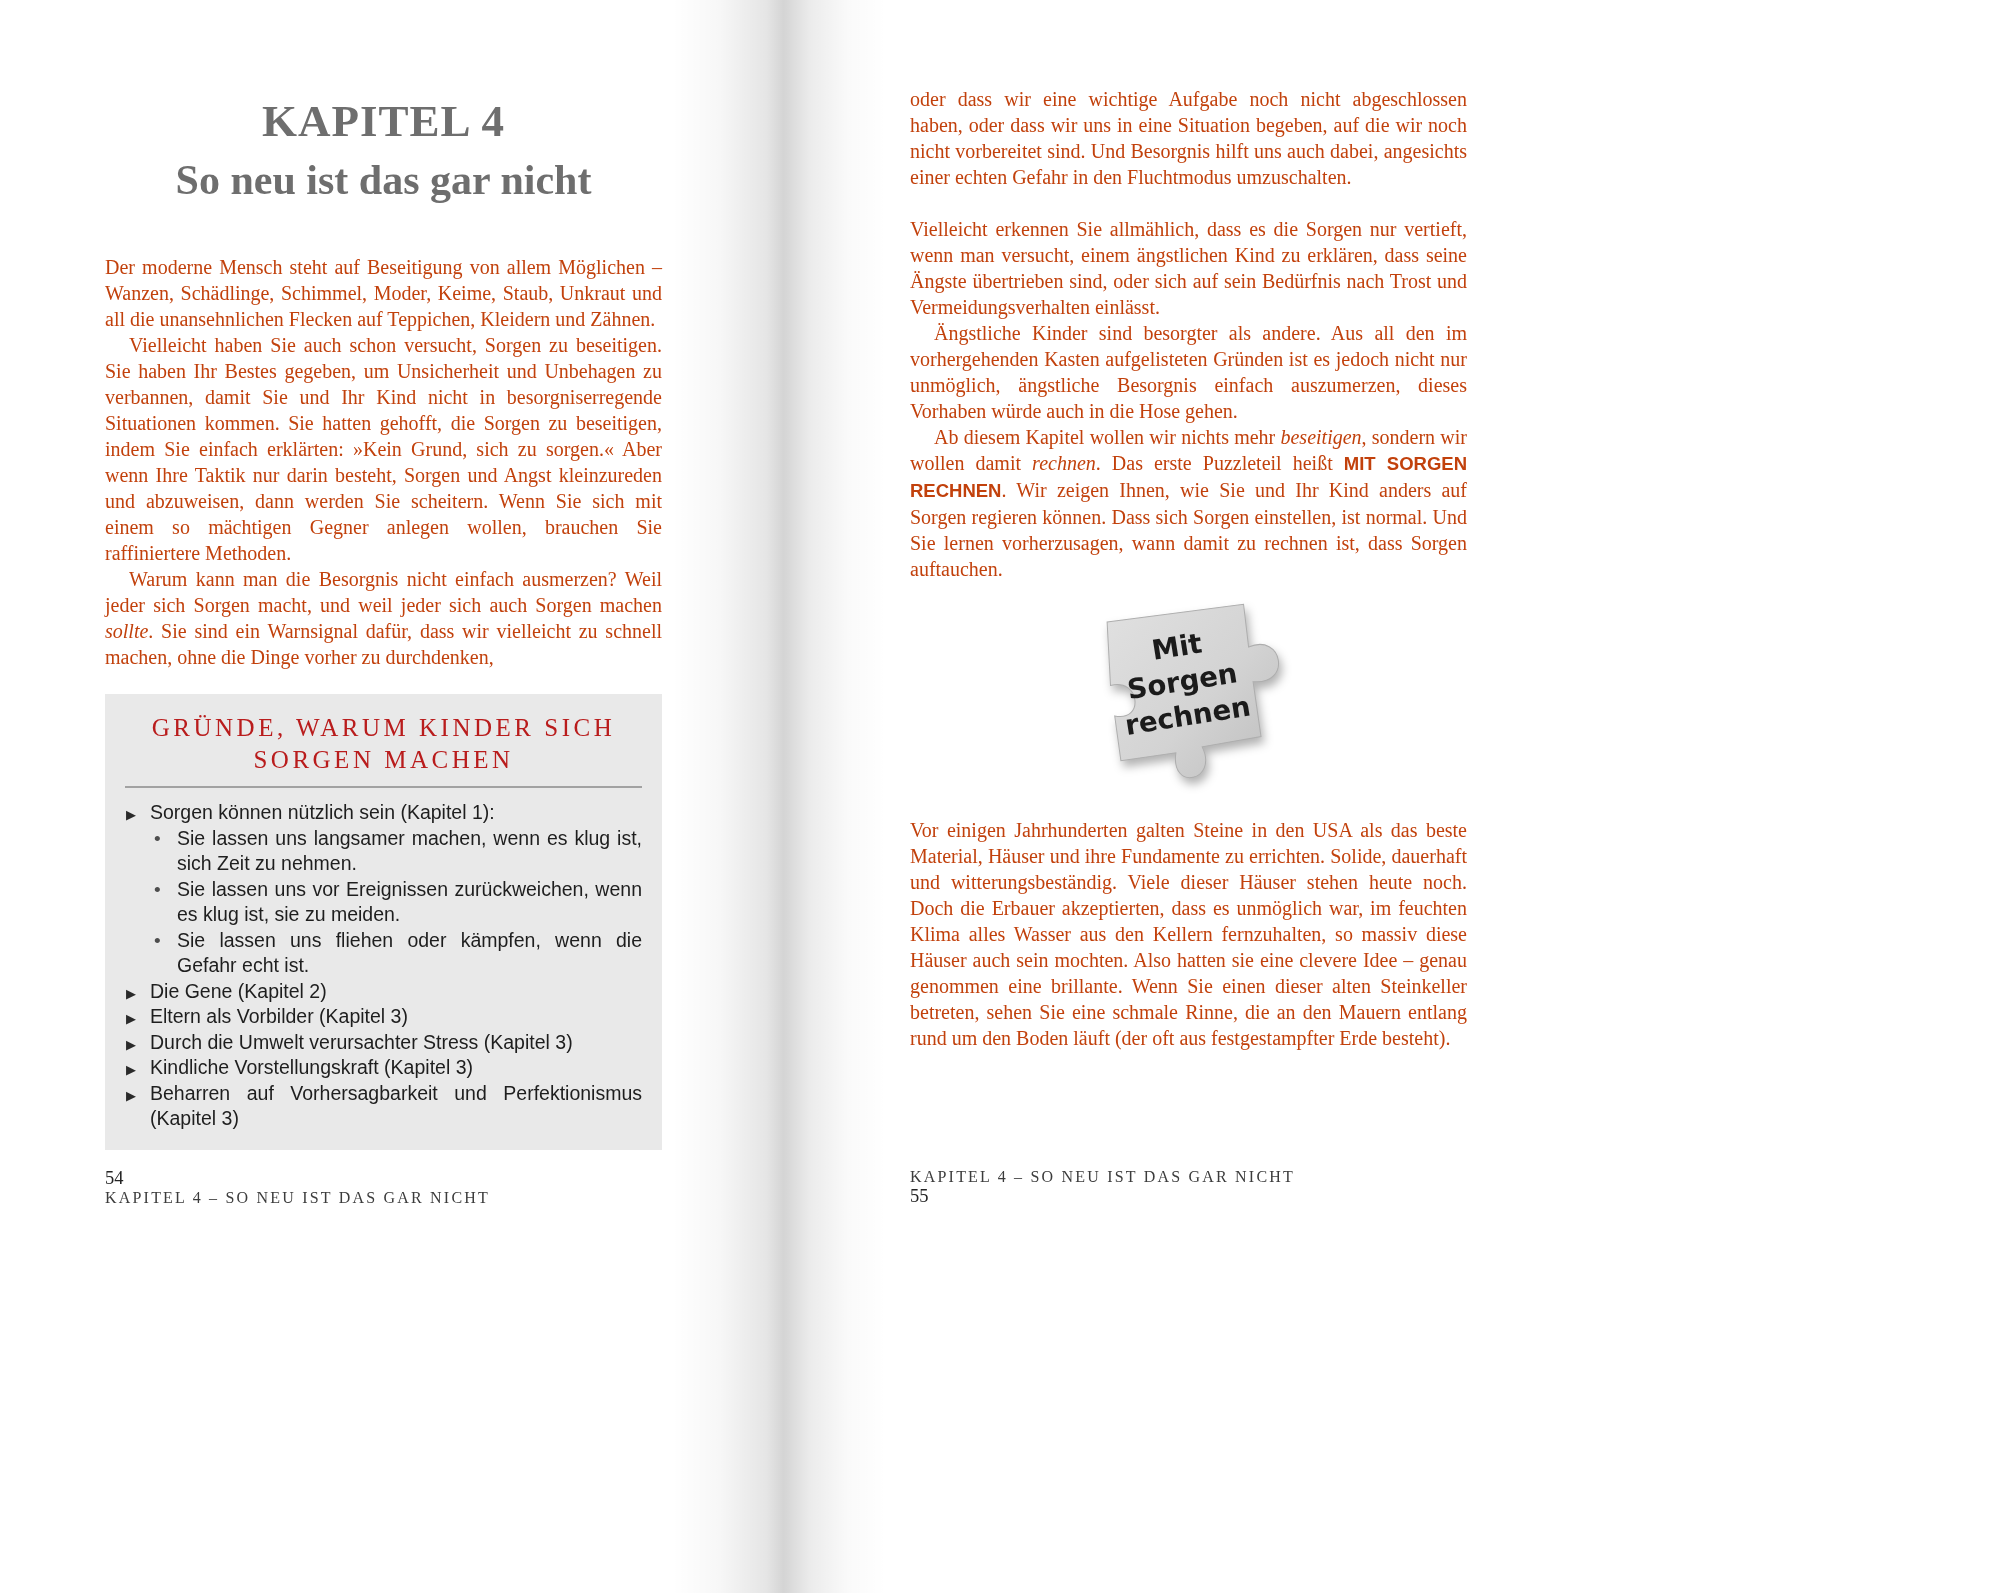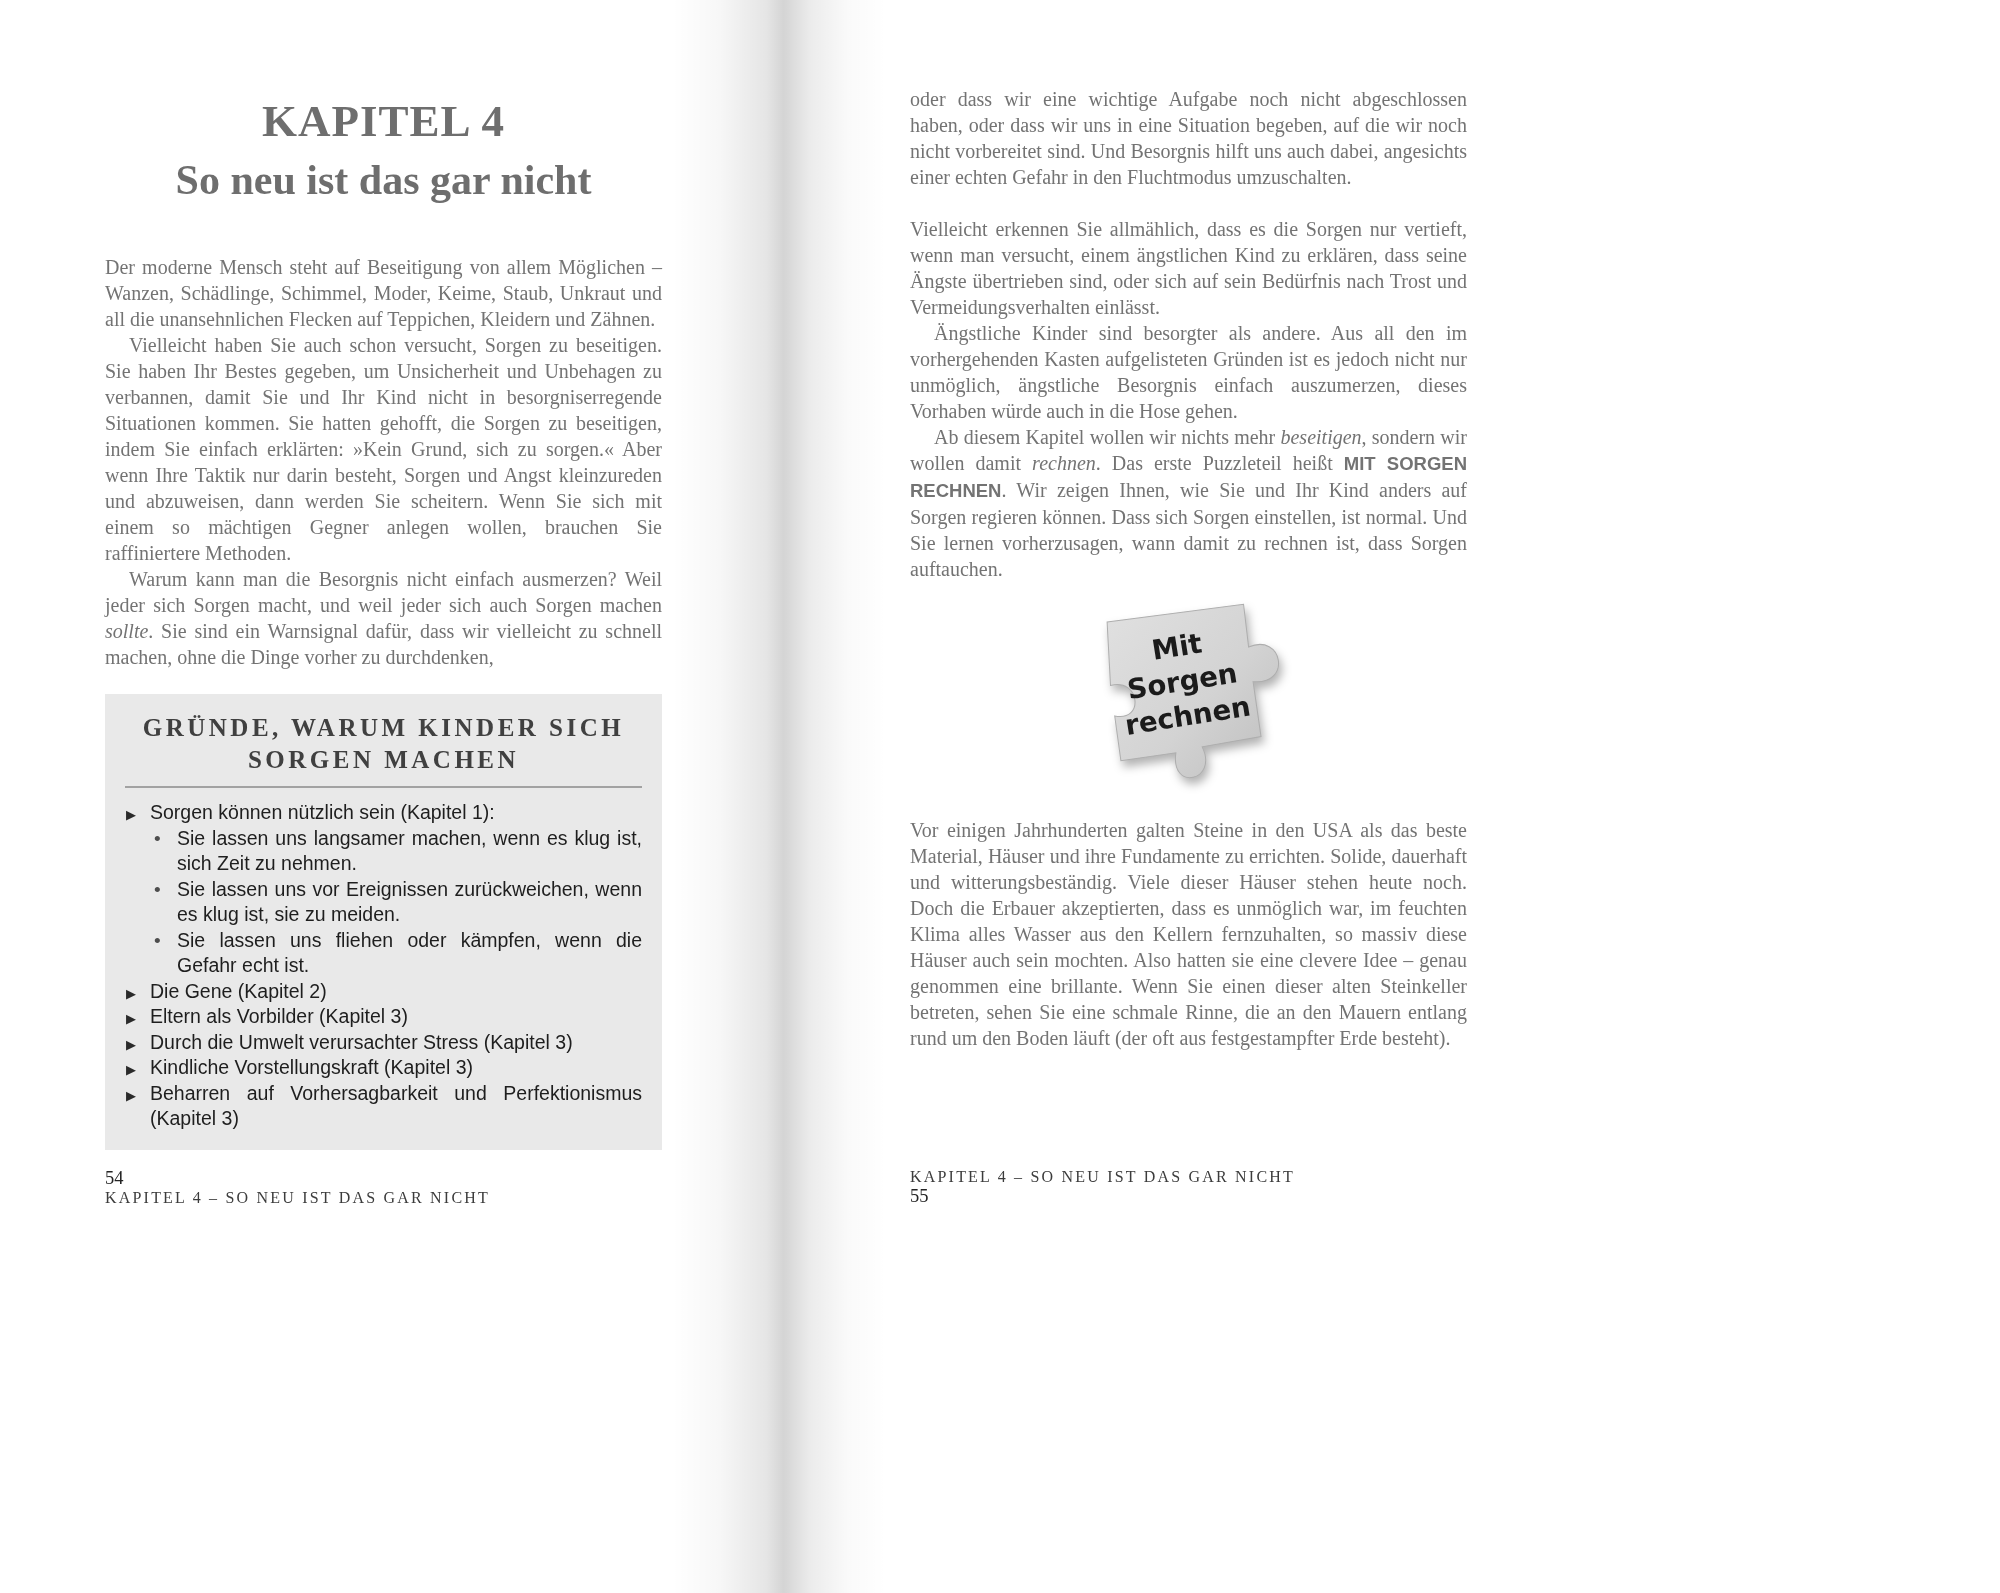--- a/index.html
+++ b/index.html
@@ -21,37 +21,37 @@
 
   .page { position:absolute; top:0; height:100%; width:557px; }
   .page-left  { left:105px; }
   .page-right { left:910px; }
 
   .chapter-head { margin-top:96px; text-align:center; color:#6e6e6e; }
   .chapter-head h1 { margin:0; font-size:45px; line-height:50px; font-weight:bold; letter-spacing:1px; }
   .chapter-head h2 { margin:8px 0 14px 0; font-size:42px; line-height:52px; font-weight:bold; }
 
   .body-text {
-    font-size:20px; line-height:26px; color:#737373;
+    font-size:20px; line-height:26px; color:#c2410c;
     text-align:justify; hyphens:auto; -webkit-hyphens:auto;
   }
   .left-body { margin-top:48px; }
   .right-body-top { margin-top:86px; }
 
   .para { margin:0; }
   .para.indent { text-indent:24px; }
   .para.gap { margin-top:26px; }
   .em { font-style:italic;margin-top:16px; }
   .strong-sans { font-family:"Liberation Sans", sans-serif; font-weight:bold; font-size:18.5px; }
 
   .info-box { margin-top:24px; background:#e9e9e9; padding:16px 20px 18px 20px; }
   .box-heading {
     margin:2px 0 0 0; text-align:center;
-    font-size:25px; line-height:32px; font-weight:bold;
-    letter-spacing:3.5px; color:#404040;
+    font-size:25px; line-height:32px; font-weight:normal;
+    letter-spacing:3.5px; color:#b91c1c;
   }
   .box-rule { border:none; border-top:2px solid #a2a2a2; margin:10px 0 12px 0; }
 
   .box-item {
     position:relative; padding-left:25px;
     font-family:"Liberation Sans", sans-serif;
     font-size:19.5px; line-height:25.5px; color:#1e1e1e;
     text-align:justify;
   }
   .box-item .marker { position:absolute; left:1px; top:0; }

